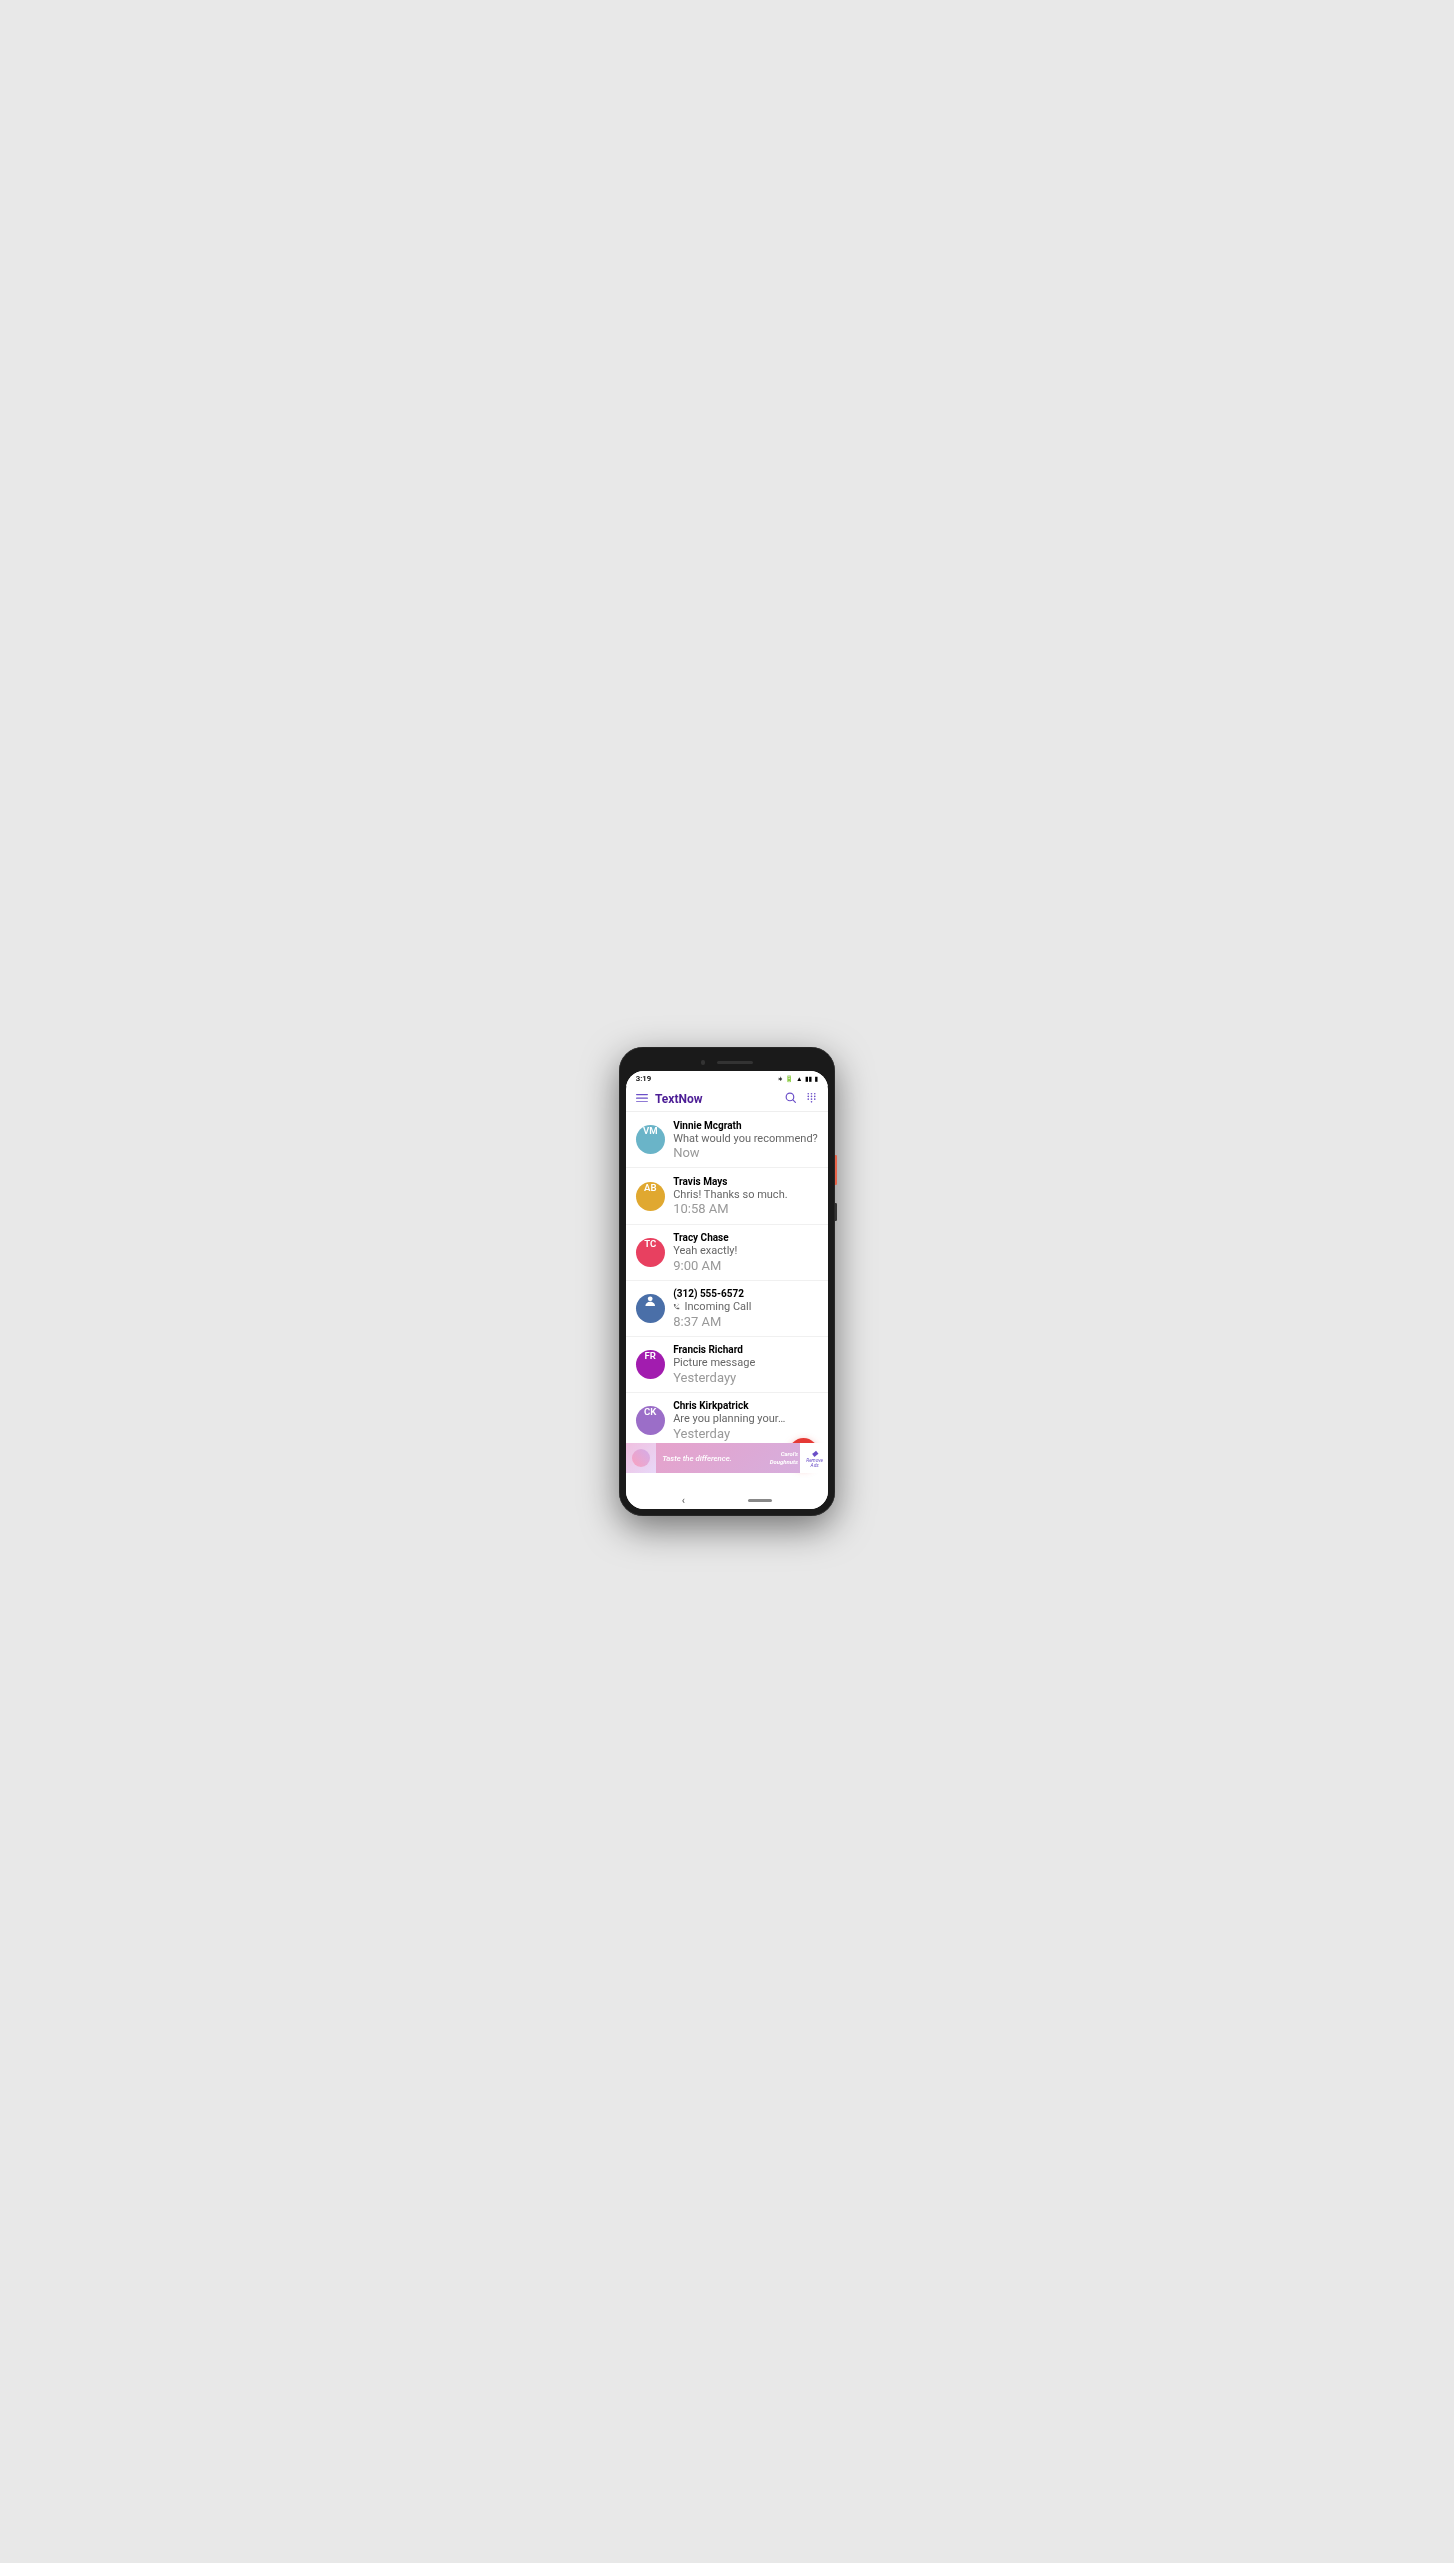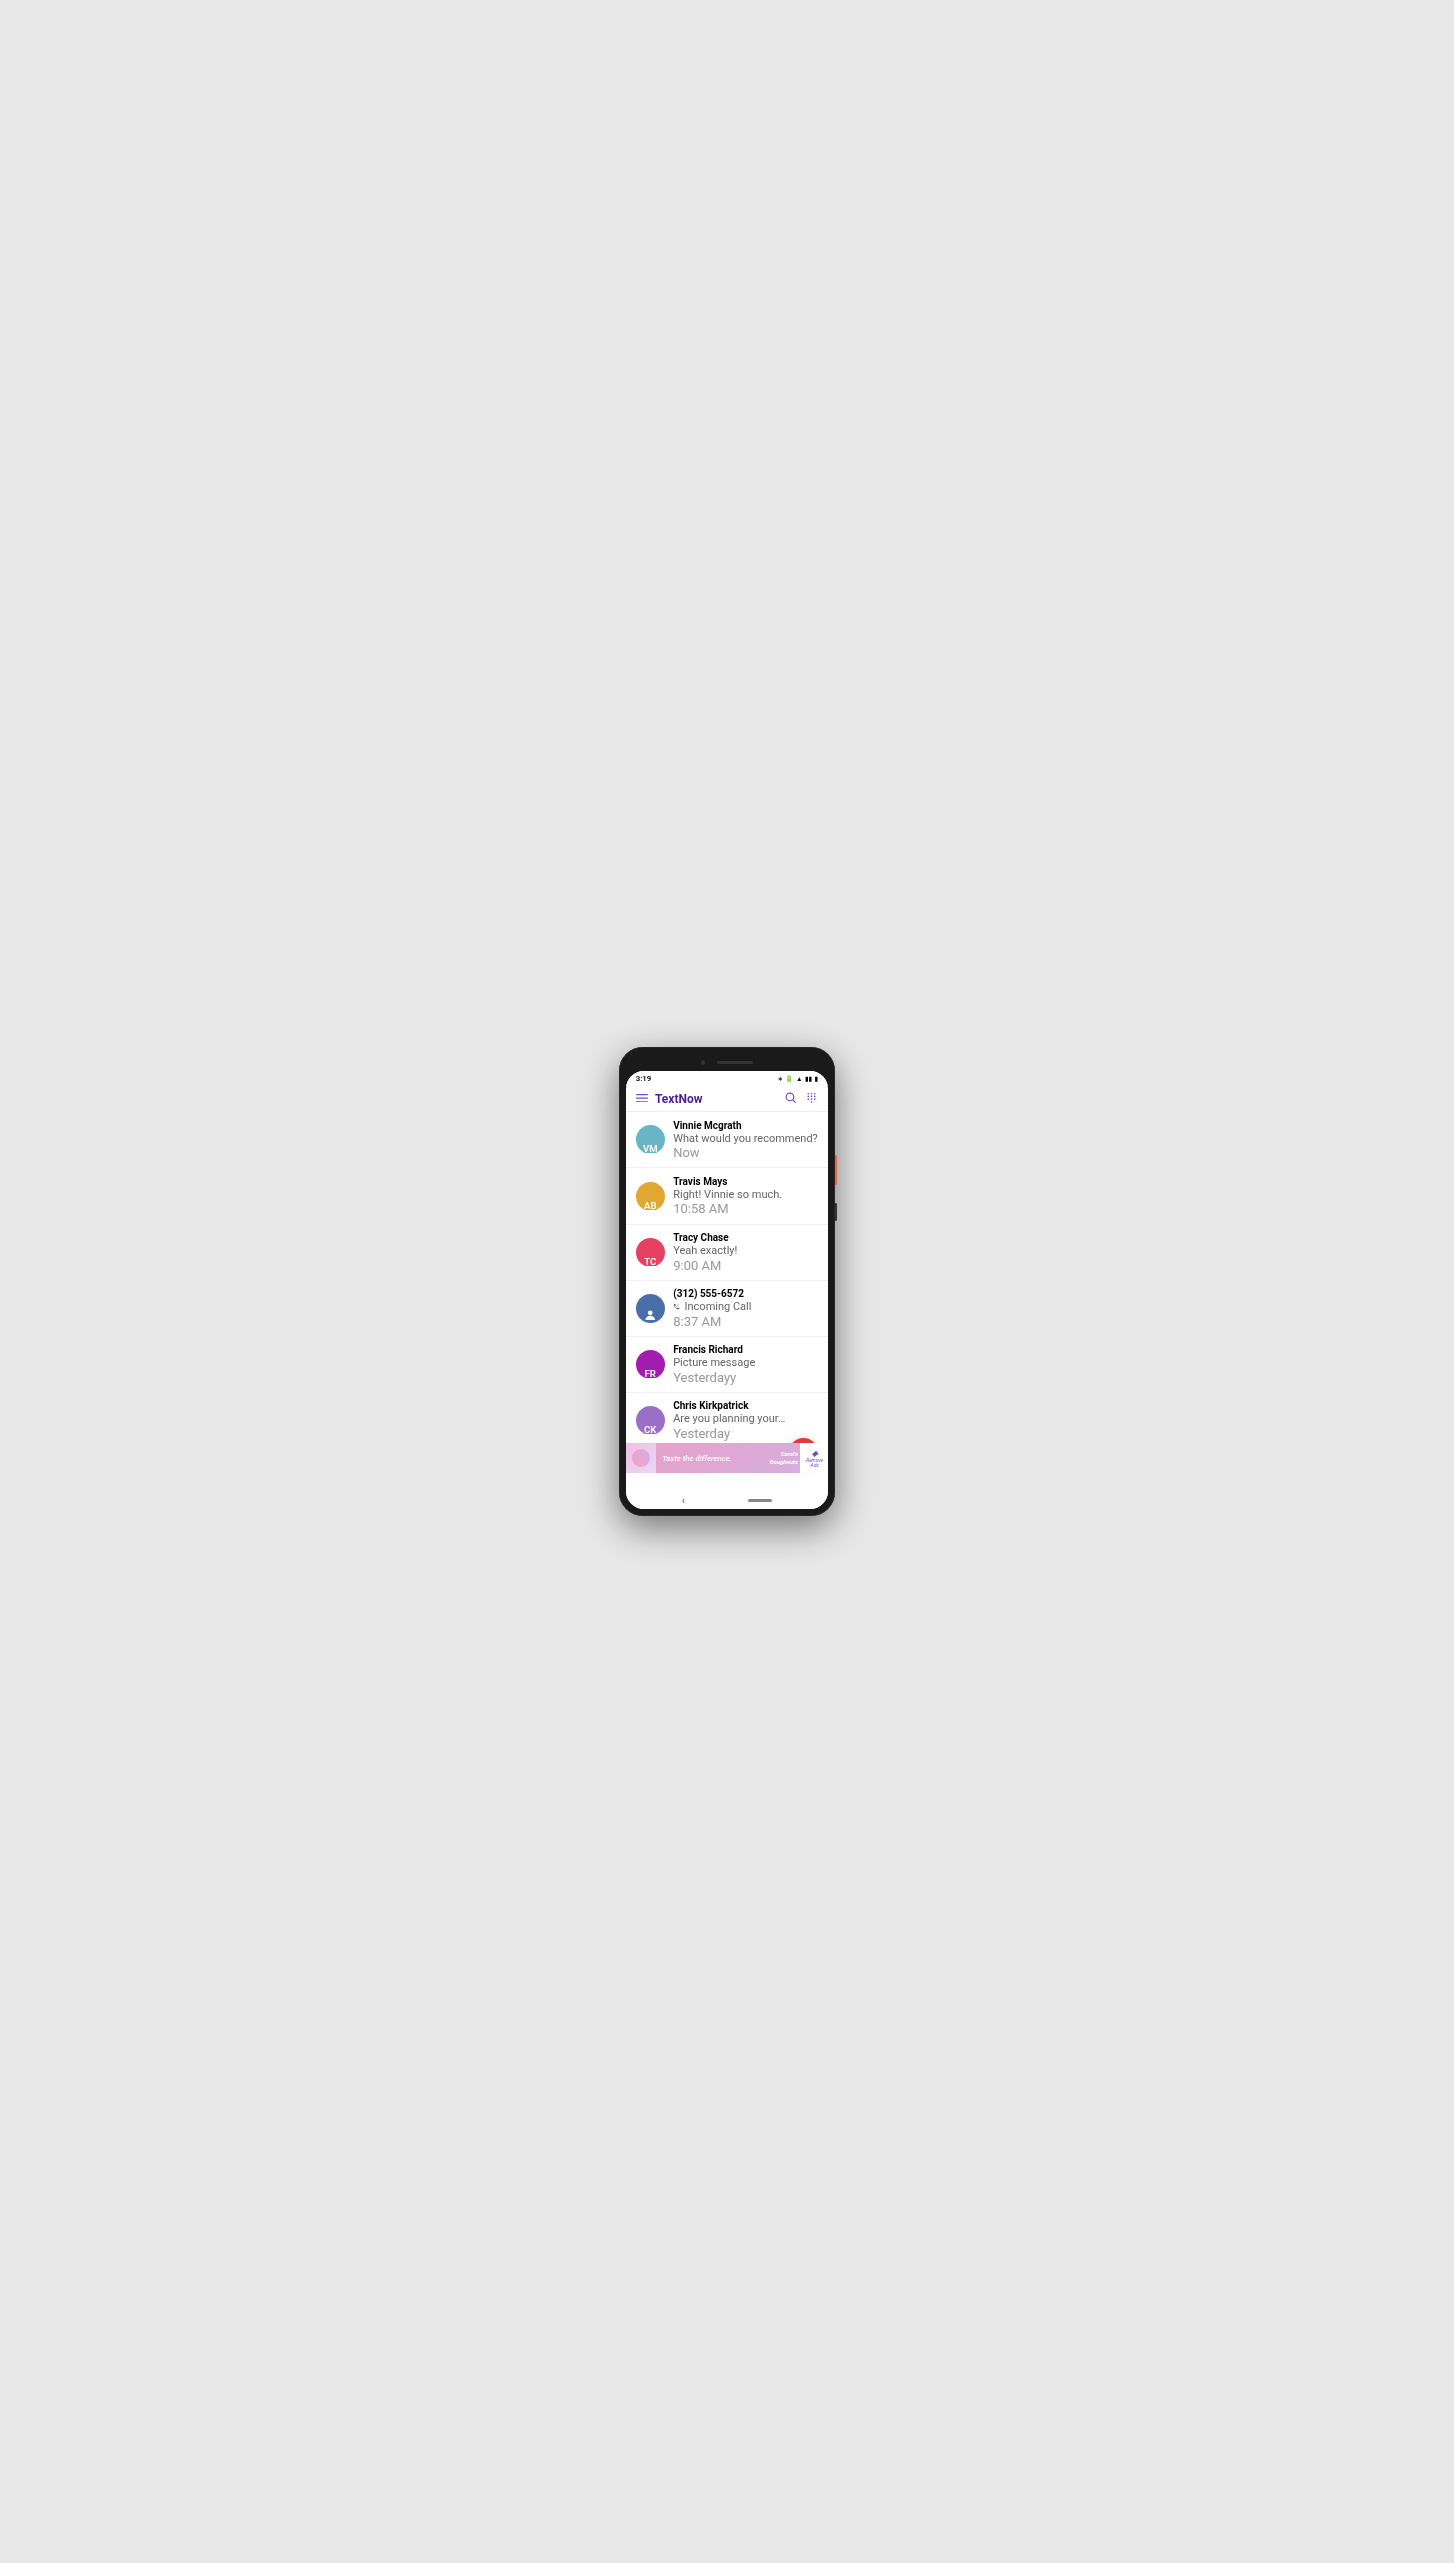--- a/index.html
+++ b/index.html
@@ -145,28 +145,27 @@
       padding: 7.2px 9.6px;
       border-bottom: 0.6px solid #f0f0f0;
       cursor: pointer;
     }
 
     .avatar {
       width: 29px;
       height: 29px;
       border-radius: 50%;
       display: flex;
-      align-items: flex-end;
+      align-items: flex-start;
       justify-content: center;
       font-size: 9.6px;
       font-weight: 600;
       color: white;
       flex-shrink: 0;
       margin-right: 8.4px;
-      text-decoration: underline;
     }
 
     .conv-info {
       flex: 1;
       min-width: 0;
     }
 
     .conv-name {
       font-size: 10px;
       font-weight: 700;
@@ -346,21 +345,21 @@
             <div class="conv-time">Now</div>
           </div>
         </li>
 
         <li class="conversation-item">
           <div class="avatar" style="background-color: #e0a830;">
             <span>AB</span>
           </div>
           <div class="conv-info">
             <div class="conv-name">Travis Mays</div>
-            <div class="conv-preview">Right! Vinnie so much.</div>
+            <div class="conv-preview">Chris! Thanks so much.</div>
             <div class="conv-time">10:58 AM</div>
           </div>
         </li>
 
         <li class="conversation-item">
           <div class="avatar" style="background-color: #e84060;">
             <span>TC</span>
           </div>
           <div class="conv-info">
             <div class="conv-name">Tracy Chase</div>

